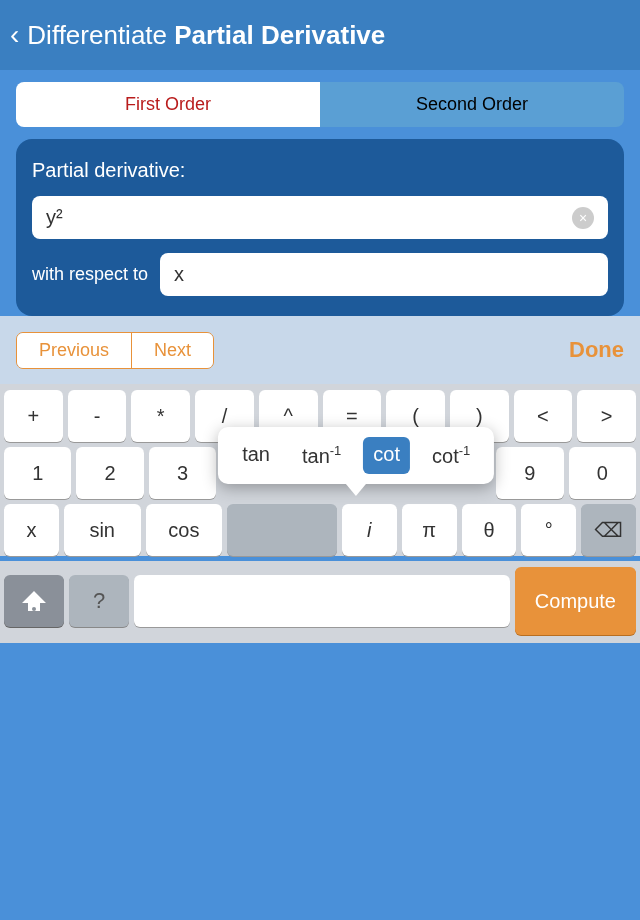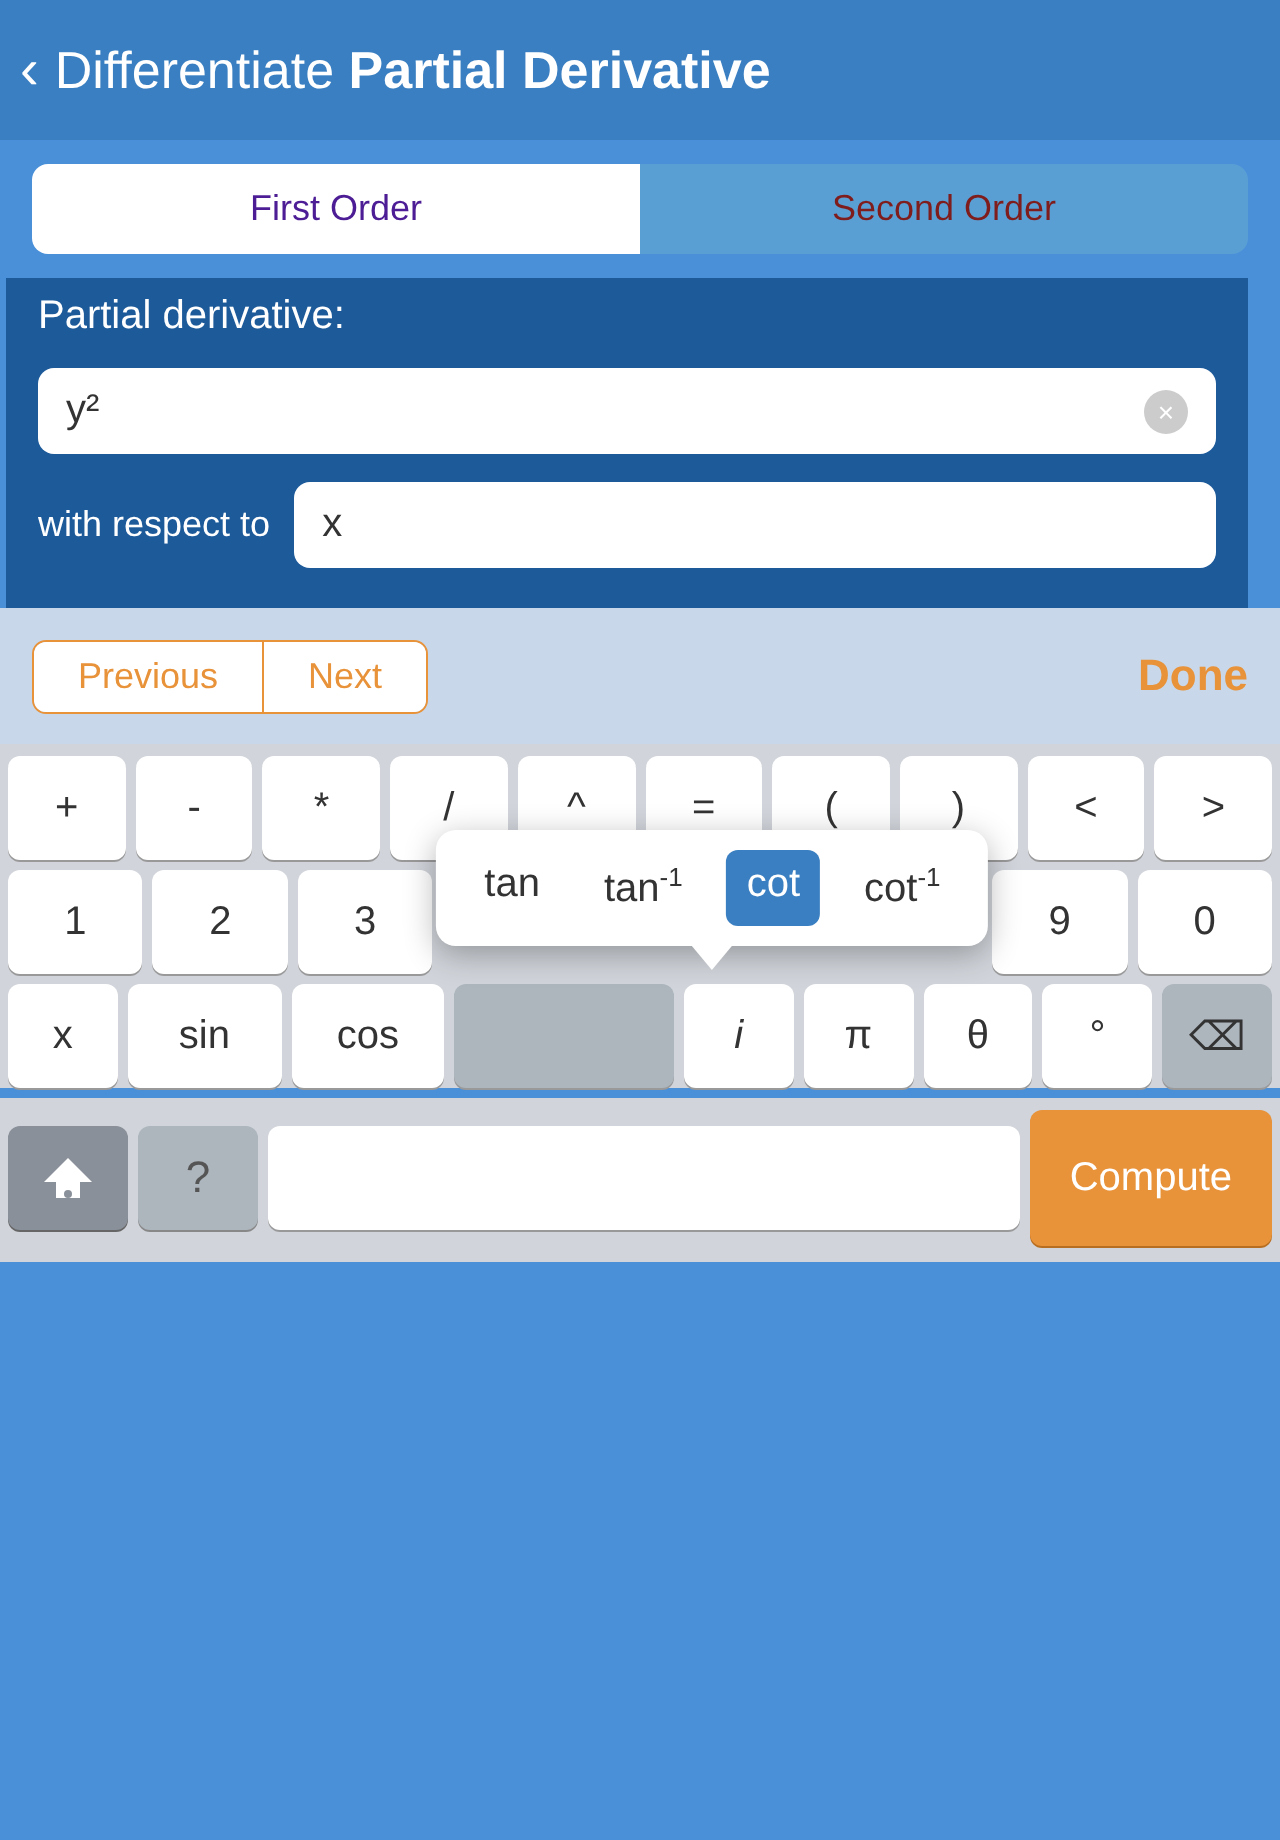--- a/index.html
+++ b/index.html
@@ -47,37 +47,37 @@
     }
     .tab-btn {
       flex: 1;
       padding: 12px 0;
       font-size: 18px;
       border: none;
       cursor: pointer;
     }
     .tab-btn-left {
       background: white;
-      color: #4c1d95;
+      color: #b91c1c;
       border-radius: 8px 0 0 8px;
       font-weight: 500;
     }
     .tab-btn-right {
       background: #5a9fd4;
-      color: #7f1d1d;
+      color: #000000;
       border-radius: 0 8px 8px 0;
       font-weight: 400;
     }
 
     
     .form-area {
       background: #1d5a9a;
-      margin: 0 16px 0 3px;
-      border-radius: 0;
-      padding: 8px 16px 20px 16px;
+      margin: 0 16px 0 16px;
+      border-radius: 16px;
+      padding: 20px 16px 20px 16px;
     }
     .form-label {
       color: white;
       font-size: 20px;
       margin-bottom: 14px;
     }
     .input-row {
       background: white;
       border-radius: 8px;
       padding: 10px 14px;

